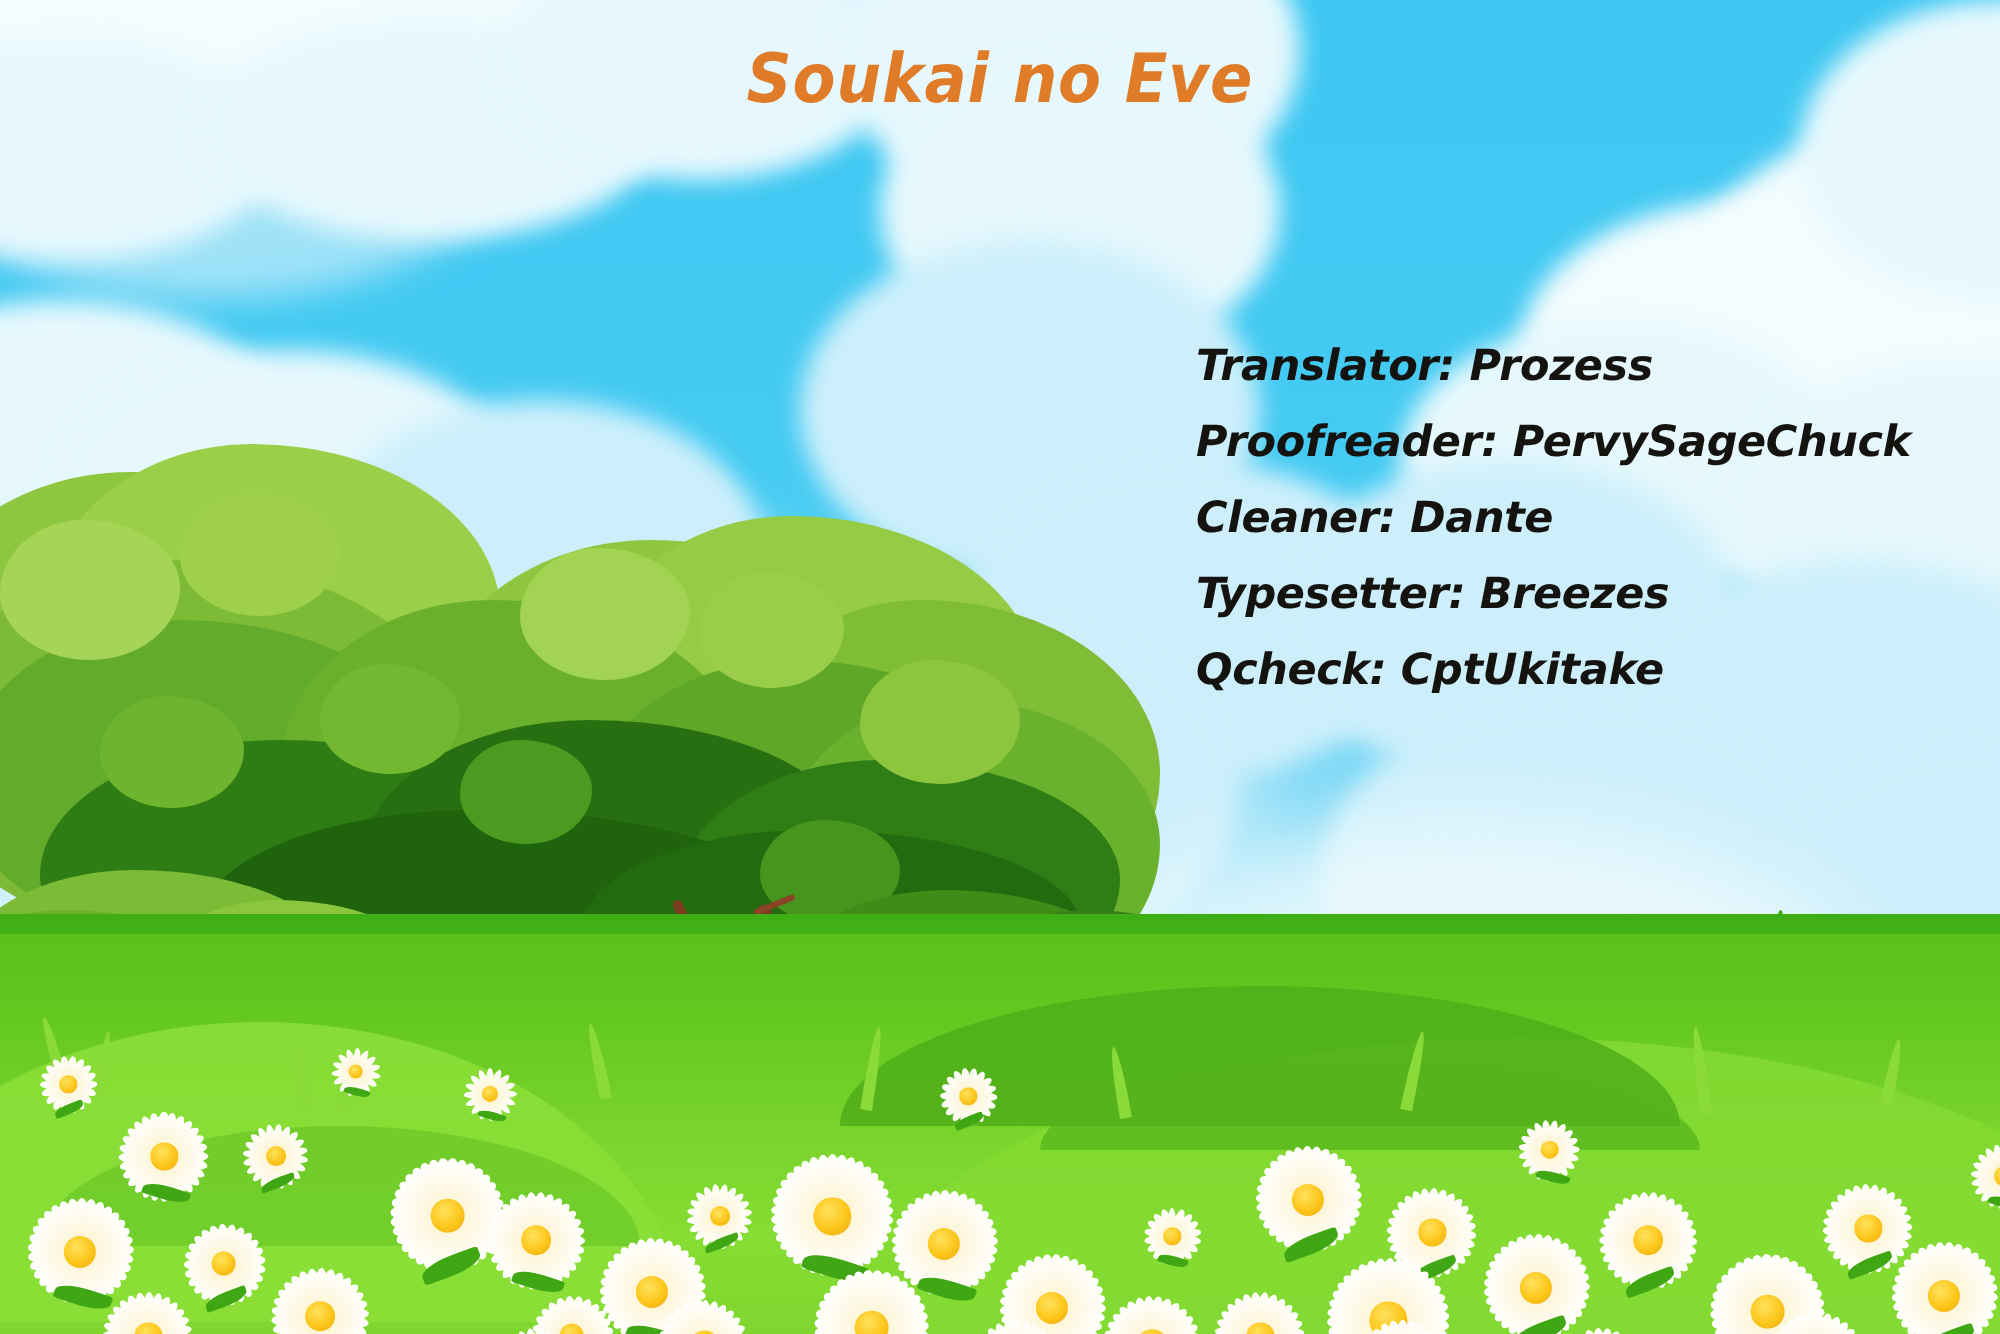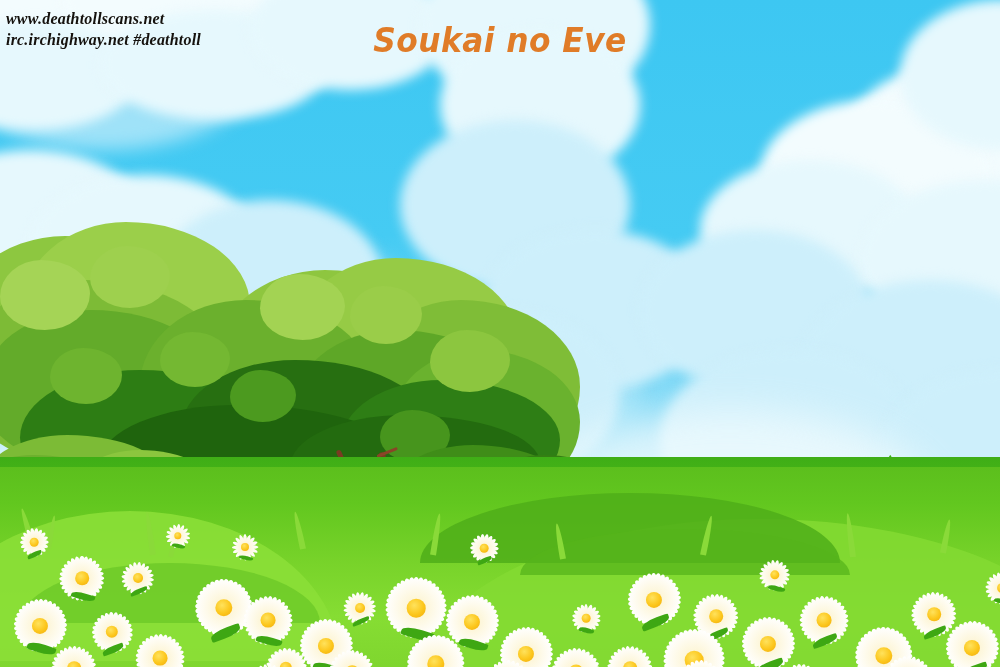--- a/index.html
+++ b/index.html
@@ -1350,19 +1350,24 @@
       <div class="flower" style="left: 780px; top: 664px; width: 40px; height: 40px;">
         <div class="petal" style="width: 6.8px; height: 20.4px; margin-left: -3.4px; margin-top: -20.4px; transform: rotate(10deg);"></div>
         <div class="petal" style="width: 6.8px; height: 20.4px; margin-left: -3.4px; margin-top: -20.4px; transform: rotate(24.4deg);"></div>
         <div class="petal" style="width: 6.8px; height: 20.4px; margin-left: -3.4px; margin-top: -20.4px; transform: rotate(38.8deg);"></div>
         <div class="petal" style="width: 6.8px; height: 20.4px; margin-left: -3.4px; margin-top: -20.4px; transform: rotate(326.8deg);"></div>
         <div class="petal" style="width: 6.8px; height: 20.4px; margin-left: -3.4px; margin-top: -20.4px; transform: rotate(341.2deg);"></div>
         <div class="petal" style="width: 6.8px; height: 20.4px; margin-left: -3.4px; margin-top: -20.4px; transform: rotate(355.6deg);"></div>
       </div>
     </div>
 
-  <div class="watermark"><span>www.deathtollscans.net</span>
-<span>irc.irchighway.net #deathtoll</span></div>
 
   <div class="title">Soukai no Eve</div>
 
+  <div class="credits">
+    <div>Translator: Prozess</div>
+    <div>Proofreader: PervySageChuck</div>
+    <div>Cleaner: Dante</div>
+    <div>Typesetter: Breezes</div>
+    <div>Qcheck: CptUkitake</div>
+  </div>
 
 </div>
 
 </body></html>

